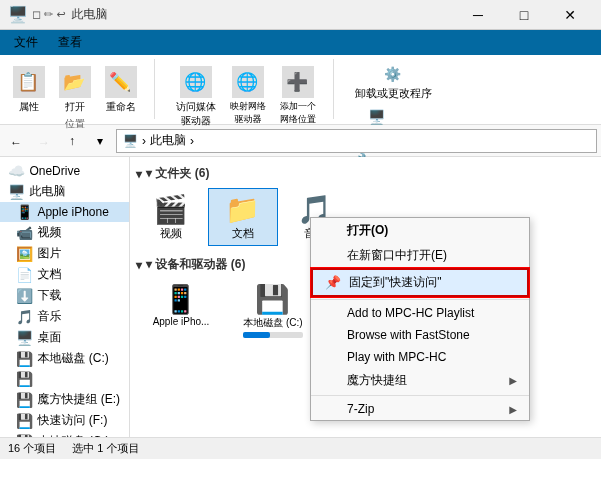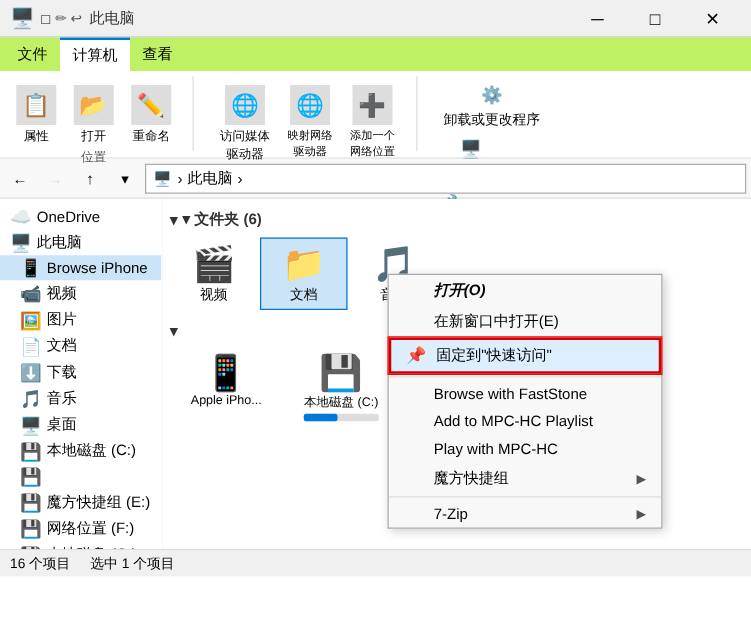--- a/index.html
+++ b/index.html
@@ -14,21 +14,21 @@
       padding: 0 8px;
       border-bottom: 1px solid #ccc;
     }
     .titlebar-btn {
       width: 46px; height: 30px; border: none; background: transparent;
       cursor: pointer; font-size: 14px; display: flex; align-items: center; justify-content: center;
     }
     .ribbon-tabs {
       display: flex;
       padding: 0 4px;
-      background: #bef264;
+      background: #0369a1;
     }
     .ribbon-tab {
       padding: 4px 10px;
       font-size: 12px;
       cursor: pointer;
       border: none;
       background: transparent;
     }
     .ribbon-tab.active {
       background: #fff;
@@ -172,41 +172,40 @@
       display: flex; align-items: center; padding: 4px 12px;
       cursor: pointer; gap: 8px; position: relative;
     }
     .ctx-item.highlighted {
       background: #e5f3ff;
       border: 1px solid #0078d7;
       outline: 1px solid red;
       margin: -1px;
     }
     .ctx-item.section-header-ctx {
-      font-weight: bold; padding: 4px 12px; font-style: italic;
+      font-weight: bold; padding: 4px 12px;
     }
     .ctx-separator { height: 1px; background: #ddd; margin: 2px 0; }
     .ctx-arrow { margin-left: auto; font-size: 10px; color: #555; }
     .ctx-icon { width: 16px; text-align: center; font-size: 13px; }
   </style>
 </head>
 <body>
 
 <div class="titlebar">
   <span style="font-size:16px; margin-right:4px;">🖥️</span>
   <span style="font-size:11px; margin-right:6px; color:#555;">◻ ✏ ↩</span>
   <span style="flex:1; font-size:12px; color:#333;">此电脑</span>
   <button class="titlebar-btn">─</button>
   <button class="titlebar-btn">□</button>
   <button class="titlebar-btn close">✕</button>
 </div>
 
 <div class="ribbon-tabs">
   <button class="ribbon-tab">文件</button>
-  <button class="ribbon-tab active">计算机</button>
   <button class="ribbon-tab">查看</button>
 </div>
 
 <div class="ribbon-content">
 
   <div class="ribbon-group">
     <div class="ribbon-group-btns">
       <button class="ribbon-btn">
         <div class="ribbon-btn-icon">📋</div>
         <span>属性</span>
@@ -278,21 +277,21 @@
     <div class="sidebar-item">
       <span class="sidebar-item-icon">☁️</span>
       <span>OneDrive</span>
     </div>
     <div class="sidebar-item">
       <span class="sidebar-item-icon">🖥️</span>
       <span>此电脑</span>
     </div>
     <div class="sidebar-item selected" style="padding-left:16px;">
       <span class="sidebar-item-icon">📱</span>
-      <span>Browse iPhone</span>
+      <span>Apple iPhone</span>
     </div>
     <div class="sidebar-item" style="padding-left:16px;">
       <span class="sidebar-item-icon">📹</span>
       <span>视频</span>
     </div>
     <div class="sidebar-item" style="padding-left:16px;">
       <span class="sidebar-item-icon">🖼️</span>
       <span>图片</span>
     </div>
     <div class="sidebar-item" style="padding-left:16px;">
@@ -317,21 +316,21 @@
     </div>
     <div class="sidebar-item" style="padding-left:16px;">
       <span class="sidebar-item-icon">💾</span>
     </div>
     <div class="sidebar-item" style="padding-left:16px;">
       <span class="sidebar-item-icon">💾</span>
       <span>魔方快捷组 (E:)</span>
     </div>
     <div class="sidebar-item" style="padding-left:16px;">
       <span class="sidebar-item-icon">💾</span>
-      <span>网络位置 (F:)</span>
+      <span>快速访问 (F:)</span>
     </div>
     <div class="sidebar-item" style="padding-left:16px;">
       <span class="sidebar-item-icon">💾</span>
       <span>本地磁盘 (G:)</span>
     </div>
 
   </div>
 
   <div class="content">
 
@@ -349,20 +348,21 @@
         <span class="file-label">文档</span>
       </div>
       <div class="file-item">
         <span class="file-icon">🎵</span>
         <span class="file-label">音乐</span>
       </div>
     </div>
 
     <div class="section-header devices-section">
       <span>▾</span>
+      <span>▾ 设备和驱动器 (6)</span>
     </div>
     <div class="file-grid">
       <div class="device-item">
         <span style="font-size:28px;">📱</span>
         <span style="font-size:10px; text-align:right;">Apple iPho...</span>
       </div>
       <div class="device-item">
         <span style="font-size:28px;">💾</span>
         <span style="font-size:10px;">本地磁盘 (C:)</span>
         <div class="progress-bar">
@@ -396,25 +396,25 @@
         <span class="ctx-icon"> </span>
         <span>在新窗口中打开(E)</span>
       </div>
       <div class="ctx-item highlighted" style="background:#ddeeff; border: 2px solid #cc0000; margin: 0;">
         <span class="ctx-icon">📌</span>
         <span>固定到"快速访问"</span>
       </div>
       <div class="ctx-separator"></div>
       <div class="ctx-item">
         <span class="ctx-icon"> </span>
+        <span>Add to MPC-HC Playlist</span>
+      </div>
+      <div class="ctx-item">
+        <span class="ctx-icon"> </span>
         <span>Browse with FastStone</span>
-      </div>
-      <div class="ctx-item">
-        <span class="ctx-icon"> </span>
-        <span>Add to MPC-HC Playlist</span>
       </div>
       <div class="ctx-item">
         <span class="ctx-icon"> </span>
         <span>Play with MPC-HC</span>
       </div>
       <div class="ctx-item">
         <span class="ctx-icon"> </span>
         <span>魔方快捷组</span>
         <span class="ctx-arrow">▶</span>
       </div>

